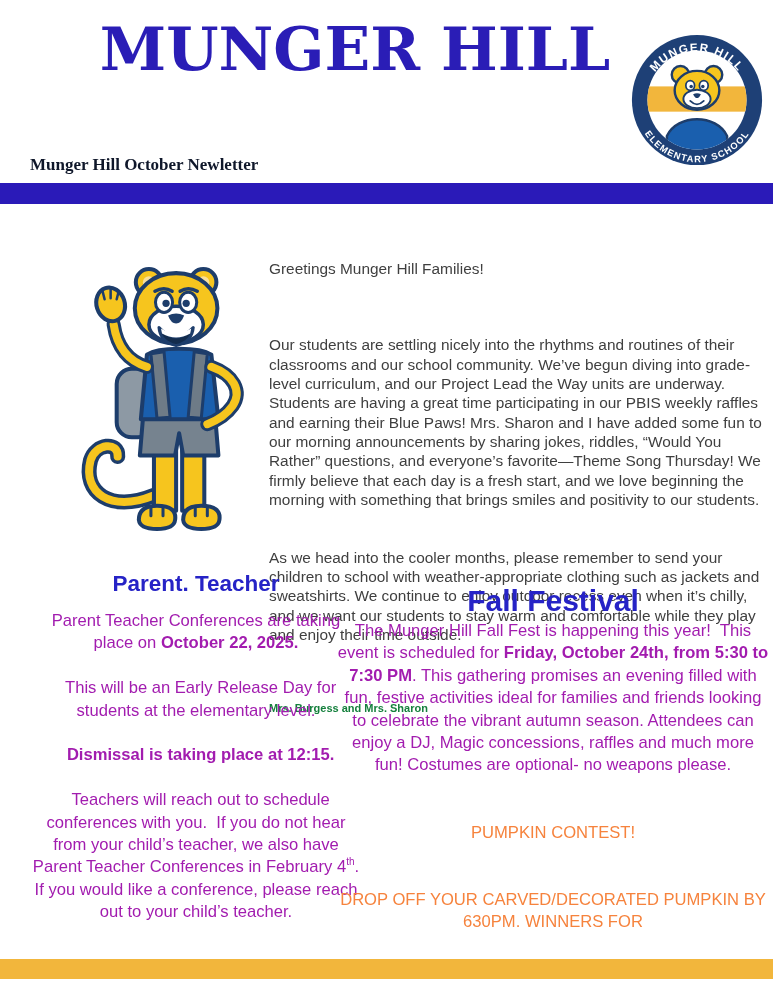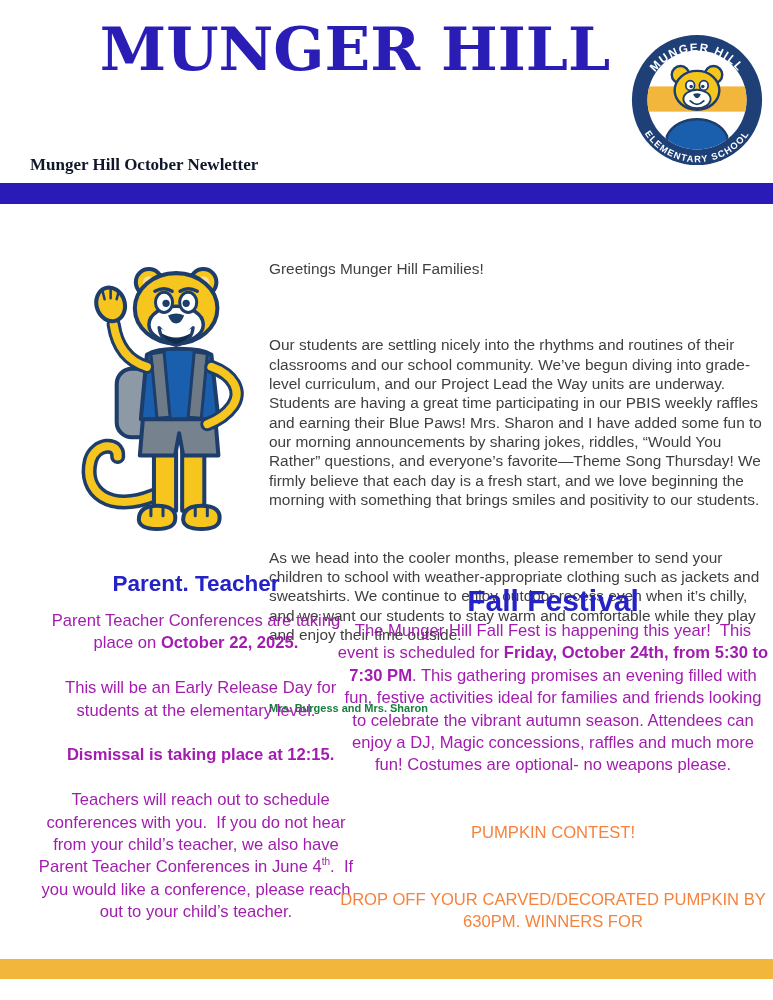--- a/index.html
+++ b/index.html
@@ -148,21 +148,21 @@
   <div class="signature">Mrs. Burgess and Mrs. Sharon</div>
 </div>
 
 <div class="abs left-col">
   <div class="section-heading">
     <div>Parent. Teacher</div>
   </div>
   <p class="col-text"><span>Parent Teacher Conferences are taking place on </span><strong>October 22, 2025.</strong><br>
   <span>This will be an Early Release Day for students at the elementary level.</span><br>
   <strong>Dismissal is taking place at 12:15.</strong><br>
-  <span>Teachers will reach out to schedule conferences with you.  If you do not hear from your child’s teacher, we also have Parent Teacher Conferences in June 4</span><sup>th</sup><span>.  If you would like a conference, please reach out to your child’s teacher.</span></p>
+  <span>Teachers will reach out to schedule conferences with you.  If you do not hear from your child’s teacher, we also have Parent Teacher Conferences in February 4</span><sup>th</sup><span>.  If you would like a conference, please reach out to your child’s teacher.</span></p>
 </div>
 
 <div class="abs right-col">
   <div class="section-heading">Fall Festival</div>
   <p class="col-text"><span>The Munger Hill Fall Fest is happening this year!  This event is scheduled for </span><strong>Friday, October 24th, from 5:30 to 7:30 PM</strong><span>. This gathering promises an evening filled with fun, festive activities ideal for families and friends looking to celebrate the vibrant autumn season. Attendees can enjoy a DJ, Magic concessions, raffles and much more fun! Costumes are optional- no weapons please.</span></p>
   <div class="orange-block">
     <div>PUMPKIN CONTEST!</div>
     <div>DROP OFF YOUR CARVED/DECORATED PUMPKIN BY 630PM. WINNERS FOR</div>
     <div class="orange-spacer"></div>
     

